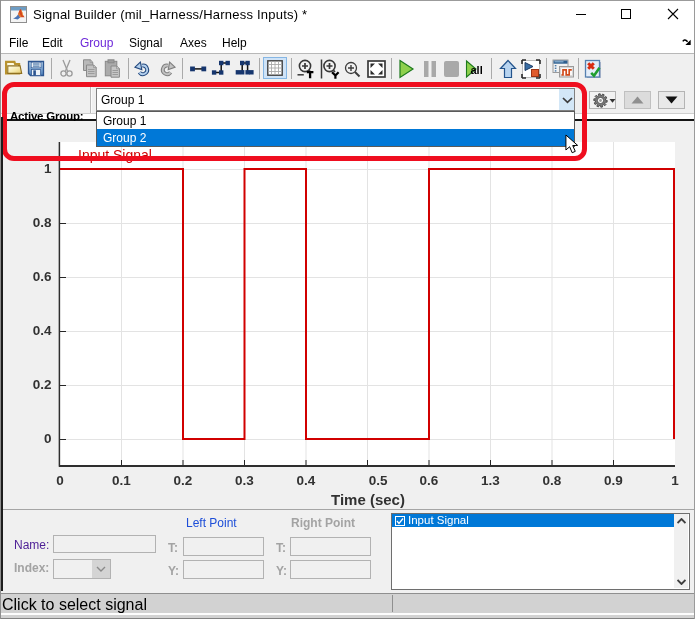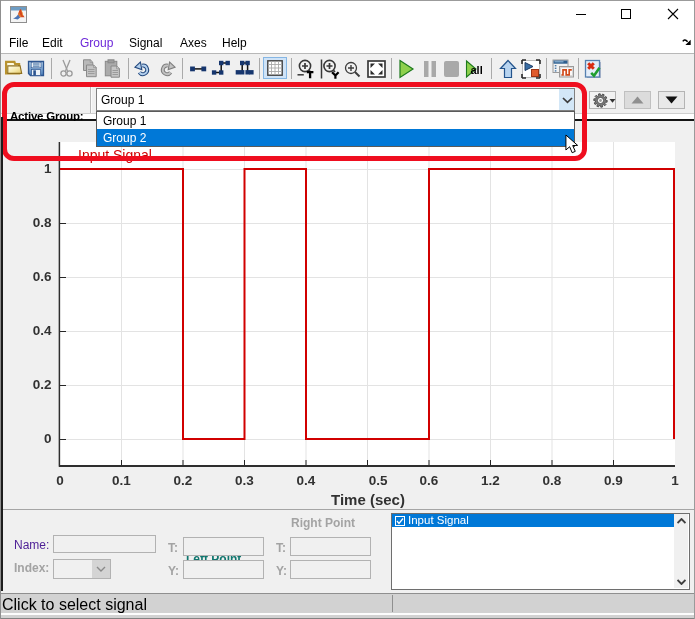--- a/index.html
+++ b/index.html
@@ -22,20 +22,21 @@
 
   <div class="abs" style="left:1px;top:0;width:693px;height:29px;background:#ffffff;"></div>
   <svg class="abs" style="left:10px;top:6px;" width="17" height="17" viewBox="0 0 17 17">
     <rect x="0.5" y="0.5" width="16" height="16" fill="#f4f4f4" stroke="#8e8e8e"></rect>
     <rect x="1" y="1" width="15" height="3.5" fill="#6d9cc3"></rect>
     <path d="M3,12.5 C5.5,11.8 7.2,10.3 8.2,8 C8.8,9.6 9.4,10.4 10.4,11.2 L7.8,13.5 Z" fill="#4a74b4"></path>
     <path d="M8.2,8 C9,5 9.8,3.6 10.6,3 C11.5,3.8 12.2,5.8 12.6,7.8 C13.1,9.3 13.8,10.4 14.6,11.3 L10.4,11.2 C9.4,10.4 8.8,9.6 8.2,8 Z" fill="#d4451d"></path>
     <path d="M10.6,3 C11.4,4.4 11.9,6.3 12.1,8.4 L13.2,9.9 C12.9,7.6 12.1,4.6 10.6,3 Z" fill="#f2a13c"></path>
     <path d="M9.2,6.2 C9.8,7.9 10.5,9.3 11.6,10.3 L10.4,11.2 C9.5,10.4 8.9,9.7 8.3,8.1 Z" fill="#e87a28"></path>
   </svg>
+  <div class="abs" style="left:33px;top:7px;font-size:13px;color:#000;letter-spacing:0.22px;">Signal Builder (mil_Harness/Harness Inputs) *</div>
 
   <div class="abs" style="left:576px;top:14px;width:10px;height:1px;background:#000;"></div>
   <div class="abs" style="left:621px;top:9px;width:10px;height:10px;border:1px solid #000;"></div>
   <svg class="abs" style="left:667px;top:8px;" width="12" height="12" viewBox="0 0 12 12">
     <path d="M1,1 L11,11 M11,1 L1,11" stroke="#000" stroke-width="1.1"></path>
   </svg>
 
   <div class="abs" style="left:1px;top:29px;width:693px;height:25px;background:#ffffff;border-bottom:1px solid #b8b8b8;"></div>
   <div class="abs" style="left:9px;top:36px;font-size:12px;color:#000;">File</div>
   <div class="abs" style="left:42px;top:36px;font-size:12px;color:#000;">Edit</div>
@@ -325,21 +326,21 @@
 
     <polyline points="60,52 183,52 183,322 244.5,322 244.5,52 306,52 306,322 429,322 429,52 674,52 674,322" fill="none" stroke="#d10000" stroke-width="2"></polyline>
   </svg>
 
   <div class="abs" id="ticklabels"></div>
   <div class="abs" style="left:78px;top:147px;font-size:14px;color:#d10000;">Input Signal</div>
   <div class="abs" style="left:327px;top:491px;width:82px;text-align:center;font-size:15px;font-weight:bold;color:#323232;">Time (sec)</div>
 
   <div class="abs" style="left:1px;top:509px;width:693px;height:1px;background:#a5a5a5;"></div>
 
-  <div class="abs" style="left:186px;top:516px;font-size:12px;font-weight:bold;color:#0f766e;margin-top:36px;">Left Point</div>
+  <div class="abs" style="left:186px;top:516px;font-size:12px;font-weight:normal;color:#1d4ed8;">Left Point</div>
   <div class="abs" style="left:291px;top:516px;font-size:12px;font-weight:bold;color:#a3a3a3;">Right Point</div>
   <div class="abs" style="left:14px;top:538px;font-size:12px;font-weight:normal;color:#4c1d95;">Name:</div>
   <div class="abs" style="left:53px;top:535px;width:103px;height:18px;background:#f0f0f0;border:1px solid #b2b2b2;"></div>
   <div class="abs" style="left:14px;top:561px;font-size:12px;font-weight:bold;color:#a3a3a3;">Index:</div>
   <div class="abs" style="left:53px;top:559px;width:58px;height:20px;background:#f0f0f0;border:1px solid #b2b2b2;"></div>
   <div class="abs" style="left:92px;top:560px;width:18px;height:18px;background:#d4d4d4;"></div>
   <svg class="abs" style="left:96px;top:566px;" width="10" height="6" viewBox="0 0 10 6">
     <path d="M1,1 L5,5 L9,1" stroke="#8a8a8a" stroke-width="1.4" fill="none"></path>
   </svg>
   <div class="abs" style="left:168px;top:541px;font-size:12px;font-weight:bold;color:#a3a3a3;">T:</div>
@@ -390,21 +391,21 @@
   <svg class="abs" style="left:565px;top:134px;" width="20" height="22" viewBox="0 0 22 24">
     <path d="M1,1 L1,17.5 L5.1,13.9 L7.9,20.5 L11.3,19 L8.5,12.6 L13.9,12.4 Z" fill="#fff" stroke="#000" stroke-width="1.1"></path>
   </svg>
 <div class="abs" style="left: 40px; top: 473px; width: 40px; text-align: center; font-size: 13.5px; font-weight: bold; color: rgb(50, 50, 50);">0</div>
     <div class="abs" style="left: 101.5px; top: 473px; width: 40px; text-align: center; font-size: 13.5px; font-weight: bold; color: rgb(50, 50, 50);">0.1</div>
     <div class="abs" style="left: 163px; top: 473px; width: 40px; text-align: center; font-size: 13.5px; font-weight: bold; color: rgb(50, 50, 50);">0.2</div>
     <div class="abs" style="left: 224.5px; top: 473px; width: 40px; text-align: center; font-size: 13.5px; font-weight: bold; color: rgb(50, 50, 50);">0.3</div>
     <div class="abs" style="left: 286px; top: 473px; width: 40px; text-align: center; font-size: 13.5px; font-weight: bold; color: rgb(50, 50, 50);">0.4</div>
     <div class="abs" style="left: 347.5px; top: 473px; width: 40px; text-align: right; font-size: 13.5px; font-weight: bold; color: rgb(50, 50, 50);">0.5</div>
     <div class="abs" style="left: 409px; top: 473px; width: 40px; text-align: center; font-size: 13.5px; font-weight: bold; color: rgb(50, 50, 50);">0.6</div>
-    <div class="abs" style="left: 470.5px; top: 473px; width: 40px; text-align: center; font-size: 13.5px; font-weight: bold; color: rgb(50, 50, 50);">1.2</div>
+    <div class="abs" style="left: 470.5px; top: 473px; width: 40px; text-align: center; font-size: 13.5px; font-weight: bold; color: rgb(50, 50, 50);">1.3</div>
     <div class="abs" style="left: 532px; top: 473px; width: 40px; text-align: center; font-size: 13.5px; font-weight: bold; color: rgb(50, 50, 50);">0.8</div>
     <div class="abs" style="left: 593.5px; top: 473px; width: 40px; text-align: center; font-size: 13.5px; font-weight: bold; color: rgb(50, 50, 50);">0.9</div>
     <div class="abs" style="left: 655px; top: 473px; width: 40px; text-align: center; font-size: 13.5px; font-weight: bold; color: rgb(50, 50, 50);">1</div>
     <div class="abs" style="left: 11px; top: 161px; width: 40.5px; height: 16px; line-height: 16px; text-align: right; font-size: 13.5px; font-weight: bold; color: rgb(50, 50, 50);">1</div>
     <div class="abs" style="left: 11px; top: 215px; width: 40.5px; height: 16px; line-height: 16px; text-align: right; font-size: 13.5px; font-weight: bold; color: rgb(50, 50, 50);">0.8</div>
     <div class="abs" style="left: 11px; top: 269px; width: 40.5px; height: 16px; line-height: 16px; text-align: right; font-size: 13.5px; font-weight: bold; color: rgb(50, 50, 50);">0.6</div>
     <div class="abs" style="left: 11px; top: 323px; width: 40.5px; height: 16px; line-height: 16px; text-align: right; font-size: 13.5px; font-weight: bold; color: rgb(50, 50, 50);">0.4</div>
     <div class="abs" style="left: 11px; top: 377px; width: 40.5px; height: 16px; line-height: 16px; text-align: right; font-size: 13.5px; font-weight: bold; color: rgb(50, 50, 50);">0.2</div>
     <div class="abs" style="left: 11px; top: 431px; width: 40.5px; height: 16px; line-height: 16px; text-align: right; font-size: 13.5px; font-weight: bold; color: rgb(50, 50, 50);">0</div>
   </div>

